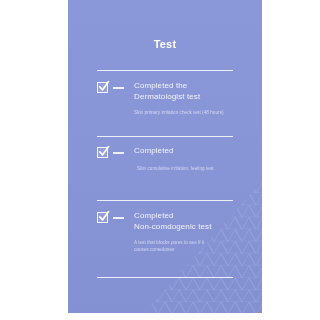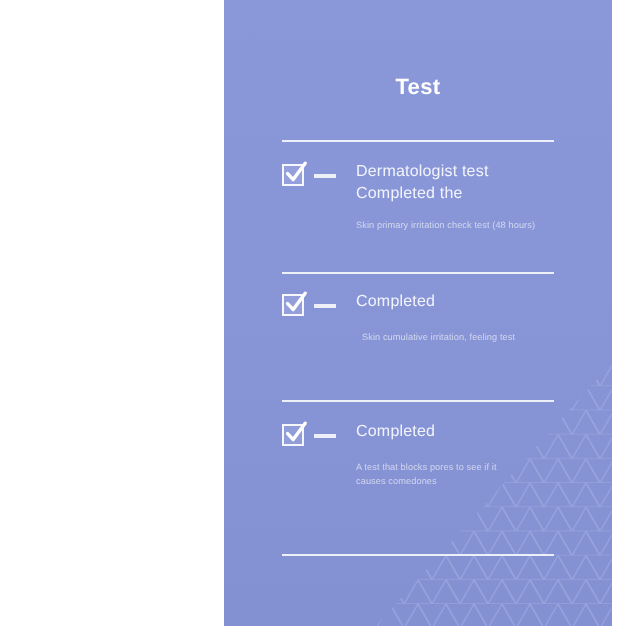--- a/index.html
+++ b/index.html
@@ -24,21 +24,20 @@
 
   
   #card {
     position: absolute;
     left: 68px;
     top: 0px;
     width: 194px;
     height: 313px;
     background: linear-gradient(180deg, #8a98da 0%, #8794d6 55%, #8390d2 100%);
     overflow: hidden;
-    margin-left: 44px;
   }
 
   
   #tri-pattern {
     position: absolute;
     right: 0;
     bottom: 0;
     width: 118px;
     height: 132px;
     opacity: .5;
@@ -167,22 +166,22 @@
 
     <div class="row" id="row-0">
       <div class="row-top">
         <span class="checkbox">
           <svg viewBox="0 0 14 14">
             <path d="M2.8 6.8 L5.6 9.8 L11.6 1.6" fill="none" stroke="#ffffff" stroke-width="1.7" stroke-linecap="round" stroke-linejoin="round"></path>
           </svg>
         </span>
         <span class="dash"></span>
         <span class="labels">
+          <div class="label-line">Completed the</div>
           <div class="label-line">Dermatologist test</div>
-          <div class="label-line">Completed the</div>
         </span>
       </div>
       <div class="caption">
         <div>Skin primary irritation check test (48 hours)</div>
       </div>
     </div>
 
     <div class="row" id="row-1">
       <div class="row-top">
         <span class="checkbox">
@@ -203,20 +202,21 @@
     <div class="row" id="row-2">
       <div class="row-top">
         <span class="checkbox">
           <svg viewBox="0 0 14 14">
             <path d="M2.8 6.8 L5.6 9.8 L11.6 1.6" fill="none" stroke="#ffffff" stroke-width="1.7" stroke-linecap="round" stroke-linejoin="round"></path>
           </svg>
         </span>
         <span class="dash"></span>
         <span class="labels">
           <div class="label-line">Completed</div>
+          <div class="label-line">Non-comdogenic test</div>
         </span>
       </div>
       <div class="caption">
         <div>A test that blocks pores to see if it</div>
         <div>causes comedones</div>
       </div>
     </div>
 
   </div>
 </div>

